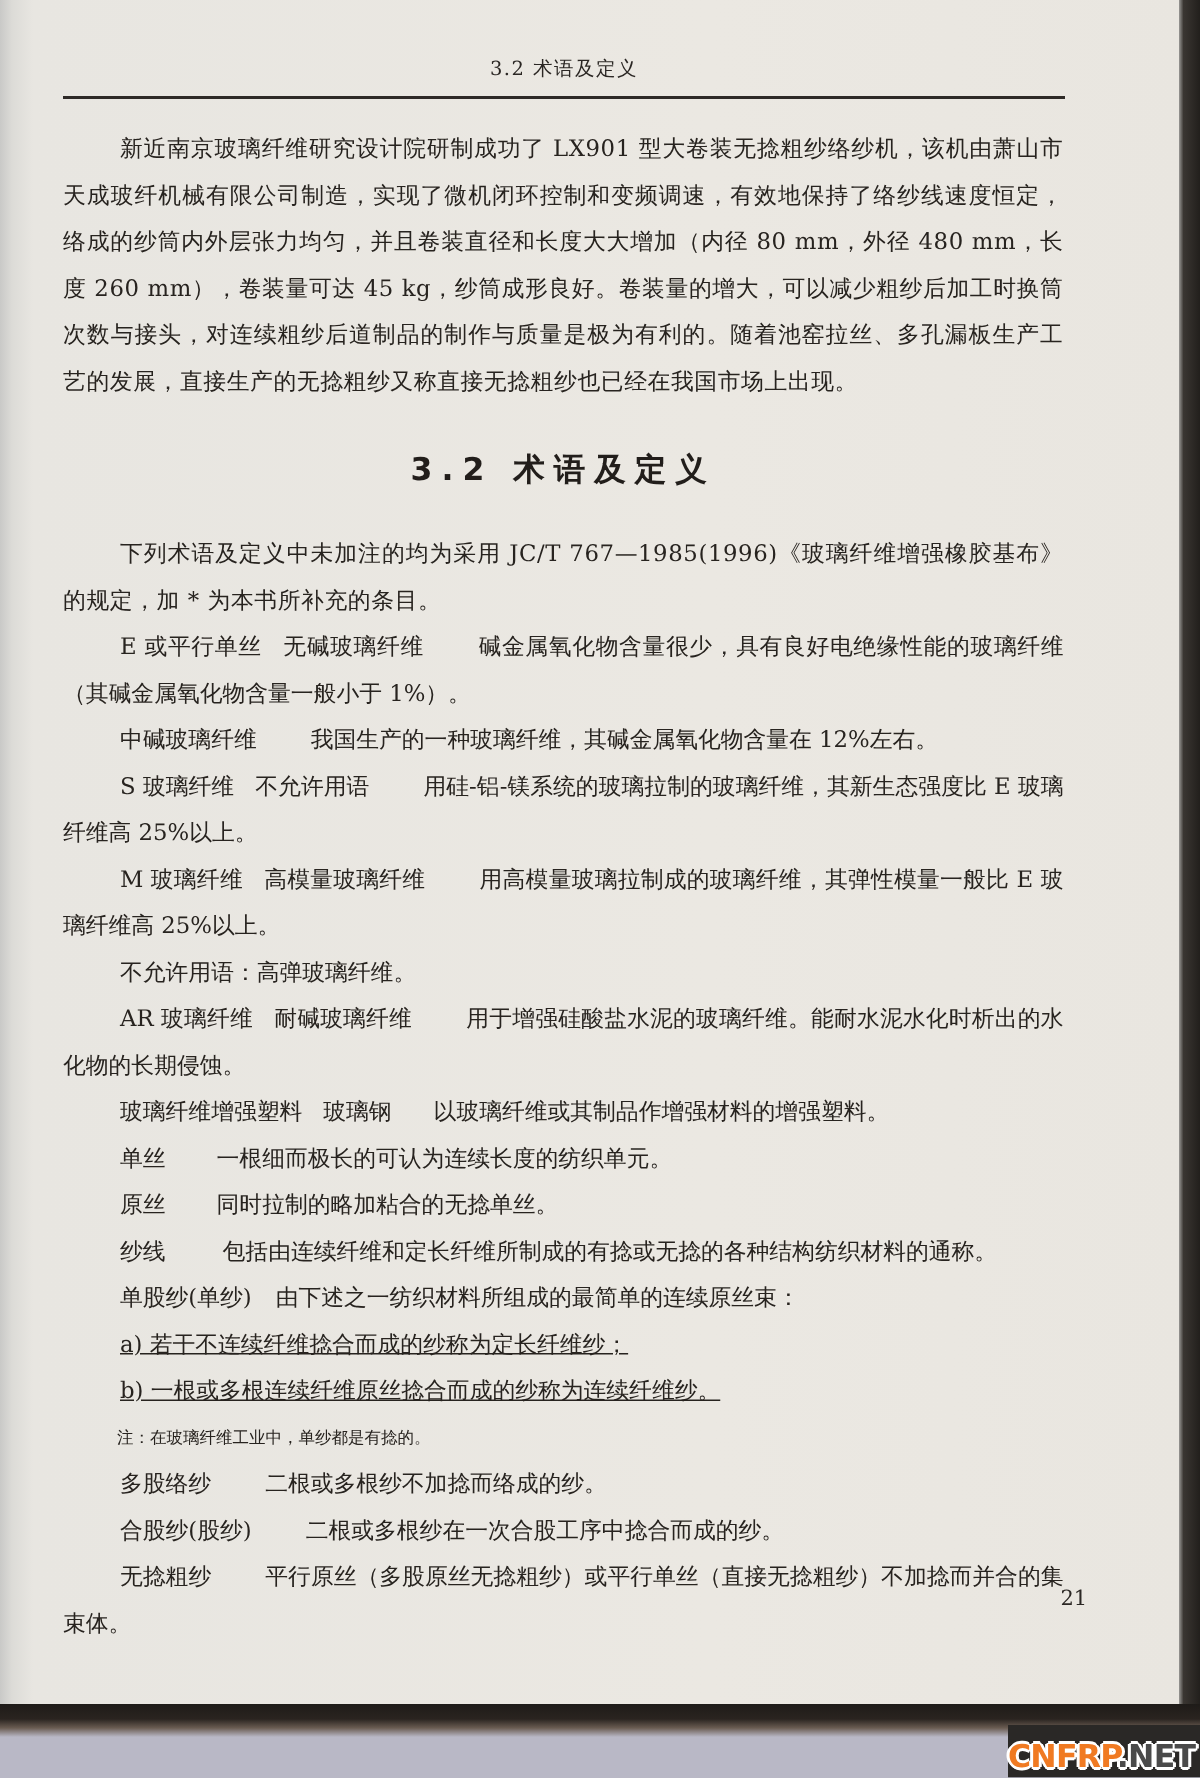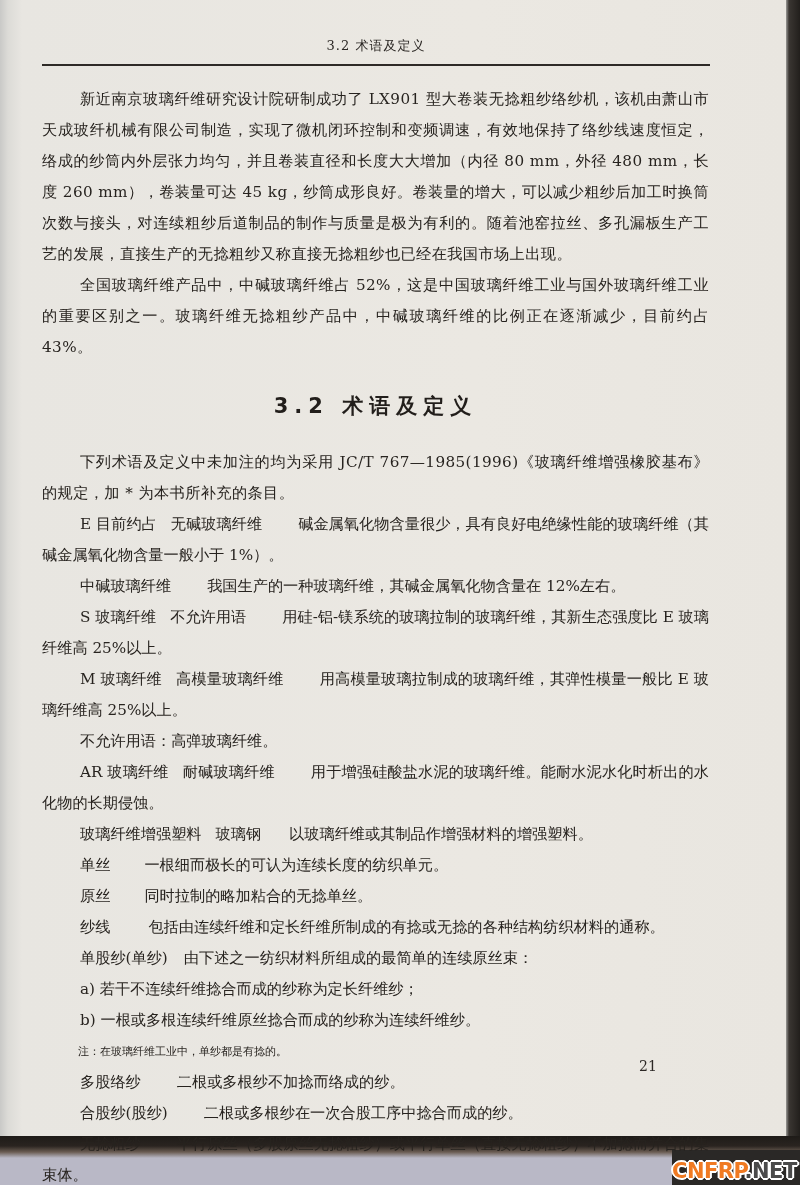--- a/index.html
+++ b/index.html
@@ -38,23 +38,23 @@
   .content p { margin: 0; text-align: justify; text-align-last: left; }
   .indent { text-indent: 38px; }
   .wide { letter-spacing: 0.4px; }
   .section-title {
     text-align: center; font-family: "DejaVu Sans", "Liberation Sans", sans-serif;
     font-size: 21px; font-weight: bold; letter-spacing: 6px; color: #221e1b;
     margin: 26px 0 24px 0; line-height: 34px;
   }
   .gap { display: inline-block; }
   .note { font-size: 11px; padding-left: 36px; line-height: 31px; }
-  .item { padding-left: 38px; }
+  .item { padding-left: 38px; text-decoration: underline; }
   .page-number {
-    position: absolute; left: 639px; top: 1058px; font-size: 14px; color: #2b2724;
+    position: absolute; left: 707px; top: 1058px; font-size: 14px; color: #2b2724;
   }
   .watermark {
     position: absolute; left: 672px; top: 1159px;
     font-family: "DejaVu Sans", "Liberation Sans", sans-serif;
     font-size: 21px; font-weight: bold; color: #f07a22; letter-spacing: -0.5px;
     text-shadow: -1px -1px 0 #fff, 1px -1px 0 #fff, -1px 1px 0 #fff, 1px 1px 0 #fff, 2px 0 0 #fff, -2px 0 0 #fff, 0 2px 0 #fff, 0 -2px 0 #fff;
   }
   .watermark .net { color: #4a4a4a; }
 </style>
 </head>
@@ -63,28 +63,27 @@
 <div class="page"></div>
 <div class="right-edge"></div>
 <div class="bottom-edge"></div>
 <div class="bottom-right-dark"></div>
 
 <div class="running-head">3.2  术语及定义</div>
 <div class="head-rule"></div>
 
 <div class="content">
   <p class="indent wide">新近南京玻璃纤维研究设计院研制成功了 LX901 型大卷装无捻粗纱络纱机，该机由萧山市天成玻纤机械有限公司制造，实现了微机闭环控制和变频调速，有效地保持了络纱线速度恒定，络成的纱筒内外层张力均匀，并且卷装直径和长度大大增加（内径 80 mm，外径 480 mm，长度 260 mm），卷装量可达 45 kg，纱筒成形良好。卷装量的增大，可以减少粗纱后加工时换筒次数与接头，对连续粗纱后道制品的制作与质量是极为有利的。随着池窑拉丝、多孔漏板生产工艺的发展，直接生产的无捻粗纱又称直接无捻粗纱也已经在我国市场上出现。</p>
-  <p class="indent wide">全国玻璃纤维产品中，中碱玻璃纤维占 52%，这是中国玻璃纤维工业与国外玻璃纤维工业的重要区别之一。玻璃纤维无捻粗纱产品中，中碱玻璃纤维的比例正在逐渐减少，目前约占 43%。</p>
 
   <div class="section-title">3.2 术语及定义</div>
 
   <p class="indent wide">下列术语及定义中未加注的均为采用 JC/T 767—1985(1996)《玻璃纤维增强橡胶基布》的规定，加 * 为本书所补充的条目。</p>
 
   <p class="indent">
-    <span>E 目前约占</span><span class="gap" style="width:14px"></span><span>无碱玻璃纤维</span><span class="gap" style="width:36px"></span><span>碱金属氧化物含量很少，具有良好电绝缘性能的玻璃纤维（其碱金属氧化物含量一般小于 1%）。</span>
+    <span>E 或平行单丝</span><span class="gap" style="width:14px"></span><span>无碱玻璃纤维</span><span class="gap" style="width:36px"></span><span>碱金属氧化物含量很少，具有良好电绝缘性能的玻璃纤维（其碱金属氧化物含量一般小于 1%）。</span>
   </p>
   <p class="indent">
     <span>中碱玻璃纤维</span><span class="gap" style="width:36px"></span><span>我国生产的一种玻璃纤维，其碱金属氧化物含量在 12%左右。</span>
   </p>
   <p class="indent">
     <span>S 玻璃纤维</span><span class="gap" style="width:14px"></span><span>不允许用语</span><span class="gap" style="width:36px"></span><span>用硅-铝-镁系统的玻璃拉制的玻璃纤维，其新生态强度比 E 玻璃纤维高 25%以上。</span>
   </p>
   <p class="indent">
     <span>M 玻璃纤维</span><span class="gap" style="width:14px"></span><span>高模量玻璃纤维</span><span class="gap" style="width:36px"></span><span>用高模量玻璃拉制成的玻璃纤维，其弹性模量一般比 E 玻璃纤维高 25%以上。</span>
   </p>

